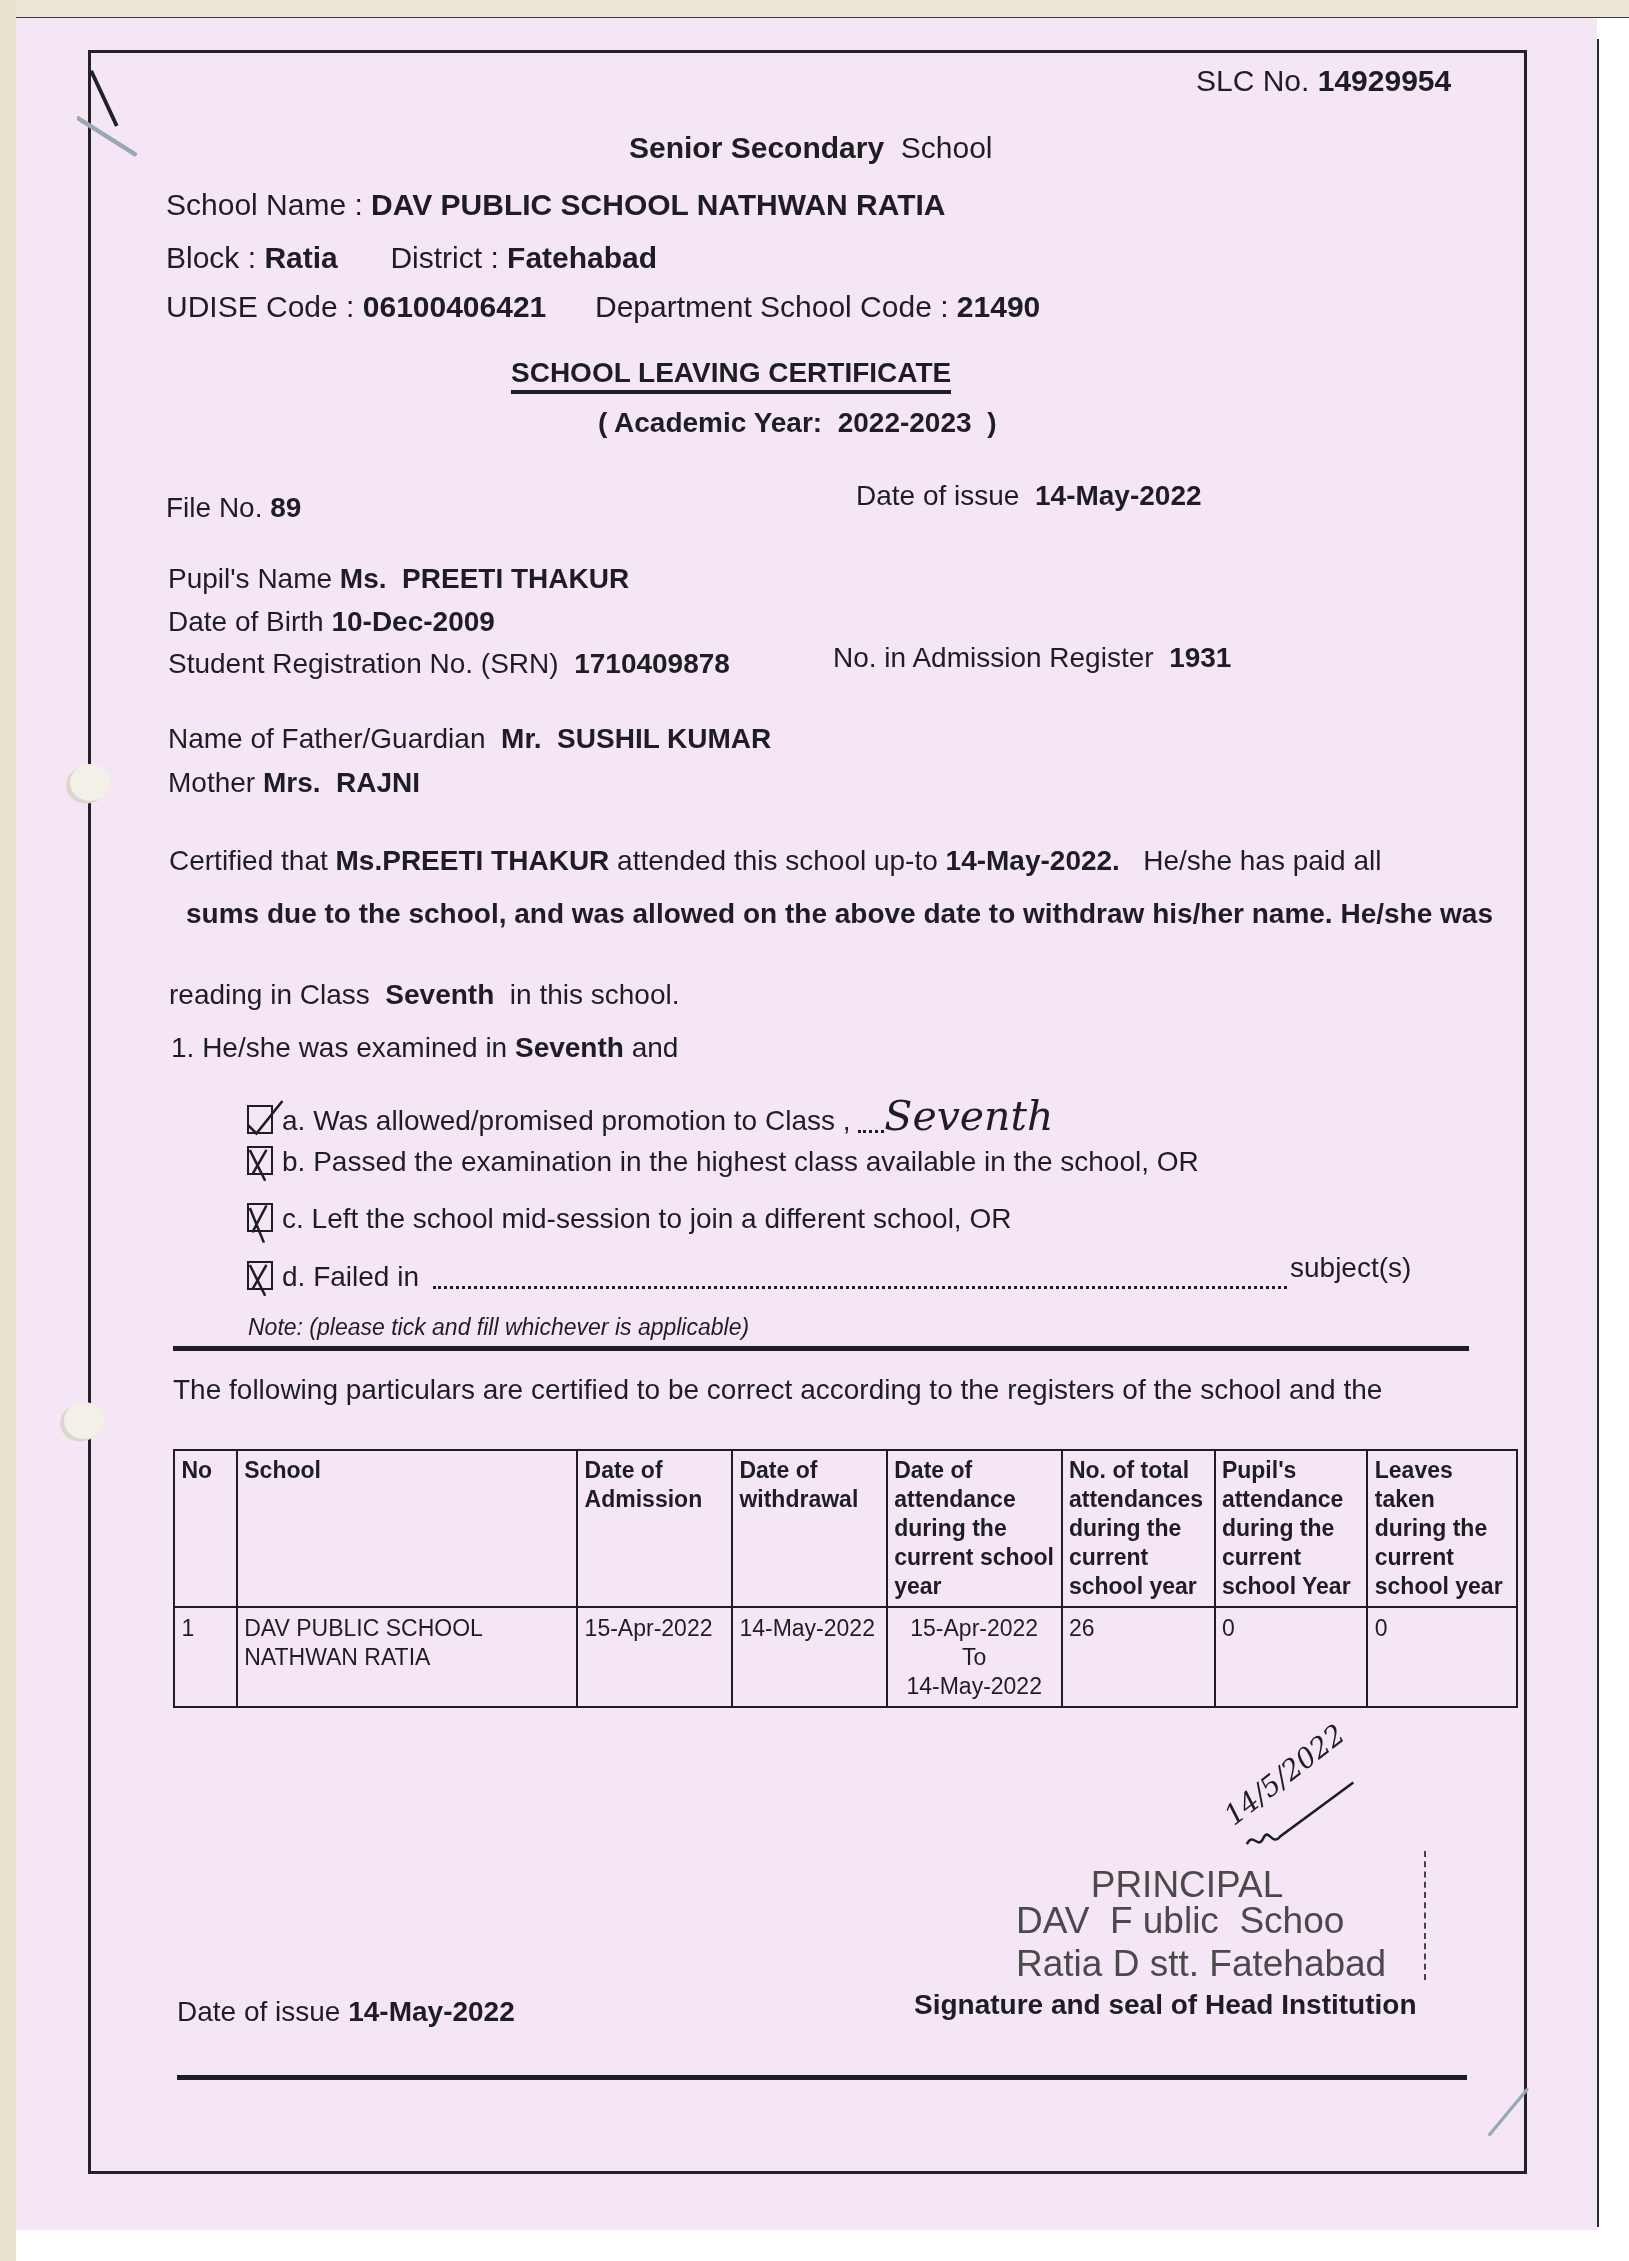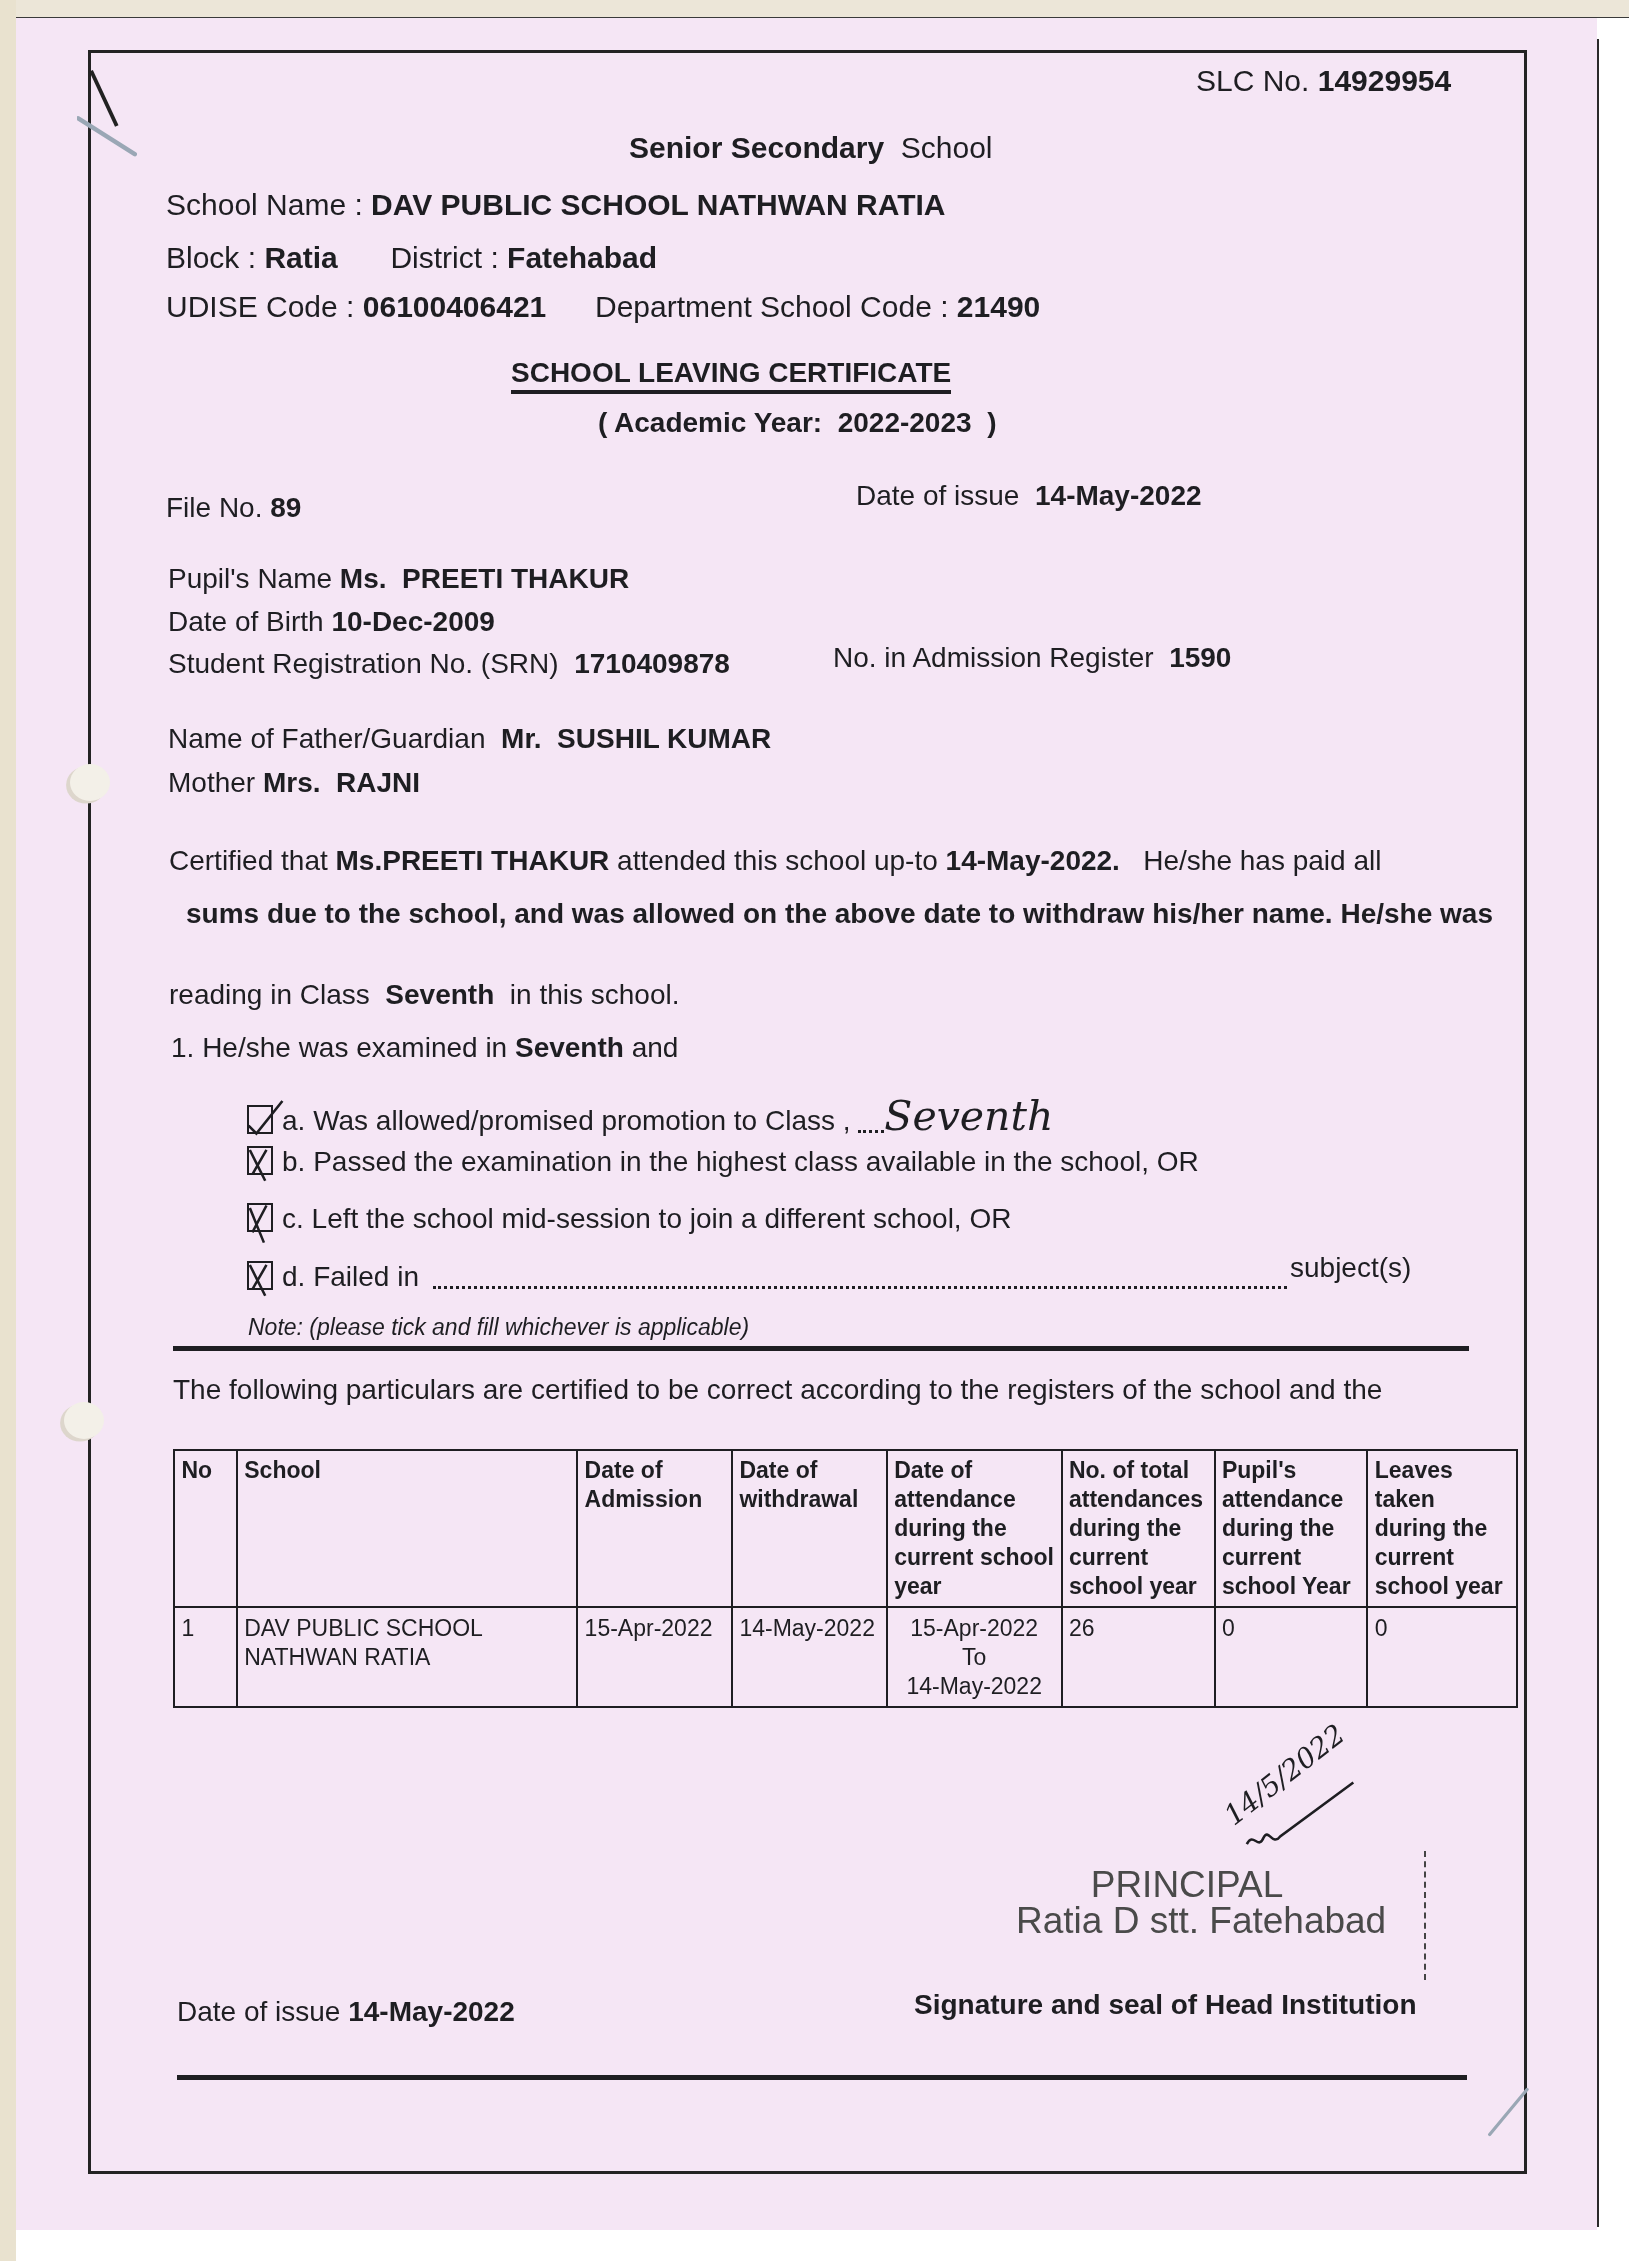--- a/index.html
+++ b/index.html
@@ -110,21 +110,21 @@
 <div class="abs t48" style="left:168px;top:606px;">
   <span>Date of Birth</span>
   <span class="b">10-Dec-2009</span>
 </div>
 <div class="abs t48" style="left:168px;top:648px;">
   <span>Student Registration No. (SRN)</span>&nbsp;
   <span class="b">1710409878</span>
 </div>
 <div class="abs t48" style="left:833px;top:642px;">
   <span>No. in Admission Register</span>&nbsp;
-  <span class="b">1590</span>
+  <span class="b">1931</span>
 </div>
 <div class="abs t48" style="left:168px;top:723px;">
   <span>Name of Father/Guardian</span>&nbsp;
   <span class="b">Mr.</span>&nbsp;
   <span class="b">SUSHIL KUMAR</span>
 </div>
 <div class="abs t48" style="left:168px;top:767px;">
   <span>Mother</span>
   <span class="b">Mrs.</span>&nbsp;
   <span class="b">RAJNI</span>
@@ -240,20 +240,21 @@
 <div class="abs" style="left:1238px;top:1799px;transform:rotate(-38deg);transform-origin:left bottom;">
   <span class="hand" style="font-size:28px;">14/5/2022</span>
 </div>
 <svg class="abs" style="left:1244px;top:1780px;" width="116" height="77" viewBox="0 0 180 120">
   <path d="M4 100 C14 80, 22 110, 30 90 C38 74, 44 104, 56 88 L170 4" stroke="#1e1e22" stroke-width="4" fill="none"></path>
 </svg>
 <div class="abs stamp" style="left:1016px;top:1863px;text-align:center;width:342px;">
   <div>PRINCIPAL</div>
 </div>
 <div class="abs stamp" style="left:1016px;top:1899px;">
+  <div style="white-space:pre;">DAV  F ublic  Schoo</div>
   <div>Ratia D stt. Fatehabad</div>
 </div>
 <div class="abs" style="left:1424px;top:1851px;width:2.6px;height:129px;border-left:2.6px dashed #444;"></div>
 
 <div class="abs t48 b" style="left:914px;top:1989px;">Signature and seal of Head Institution</div>
 
 <div class="abs t48" style="left:177px;top:1996px;">
   <span>Date of issue</span>
   <span class="b">14-May-2022</span>
 </div>

